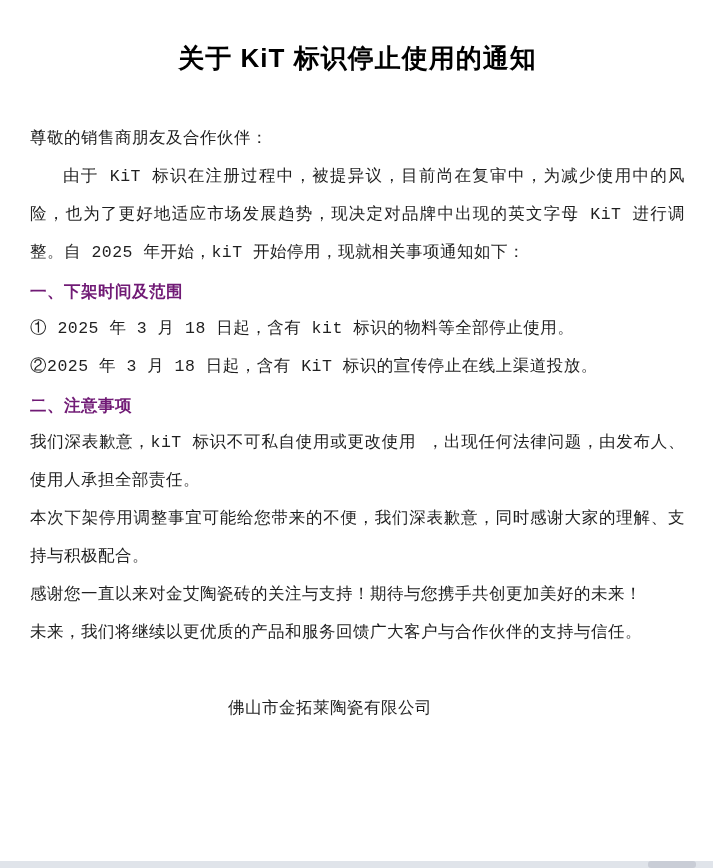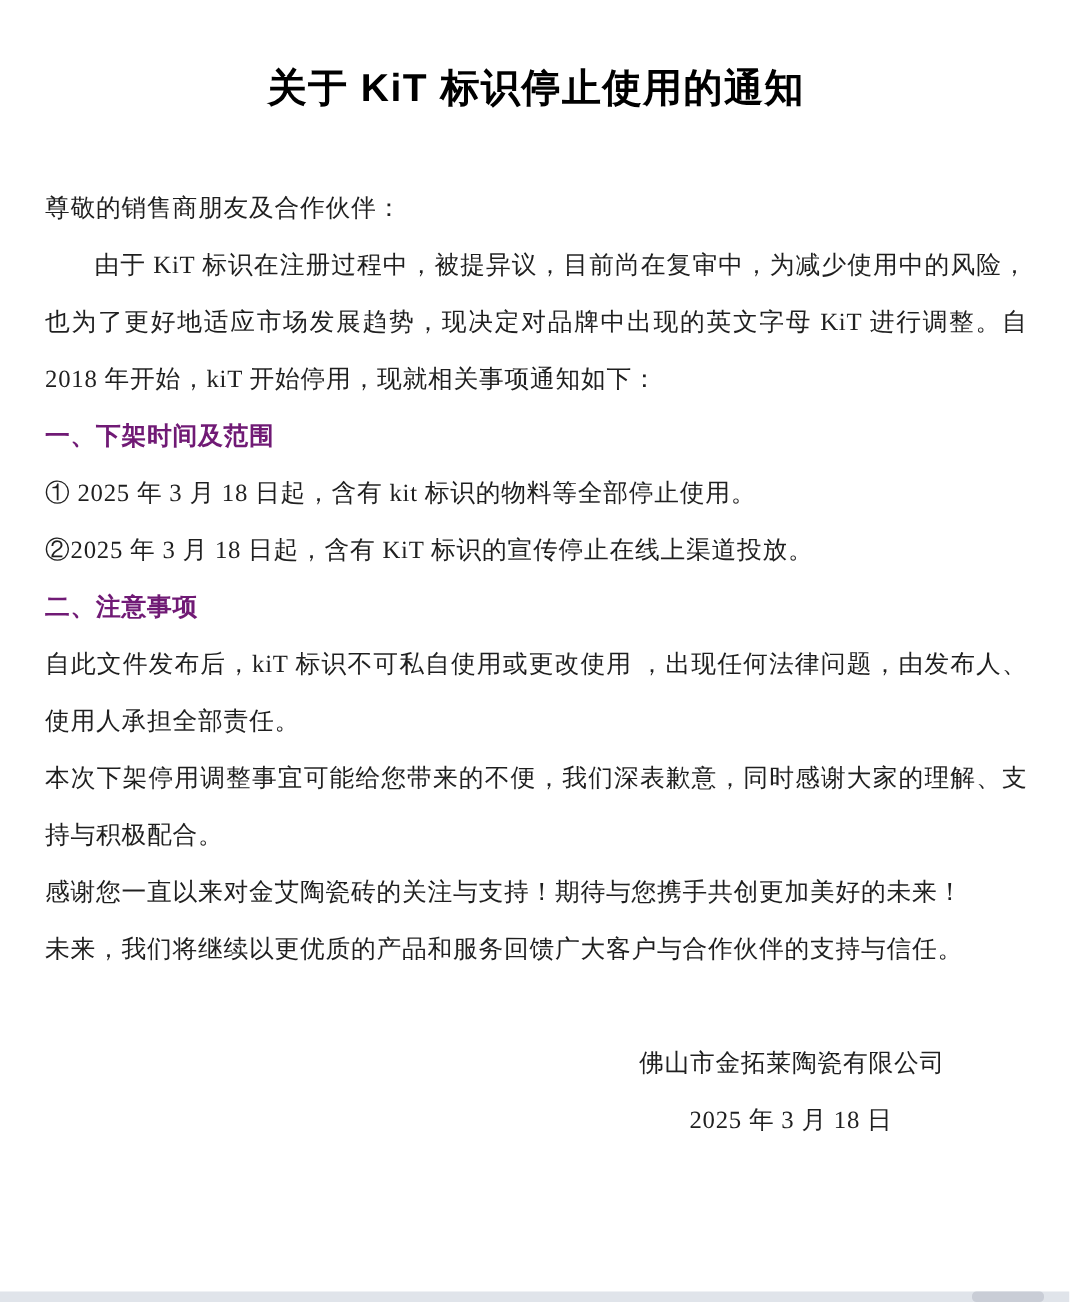--- a/index.html
+++ b/index.html
@@ -29,20 +29,21 @@
     line-height: 40px;
     color: #000000;
     letter-spacing: 1px;
   }
   .body-text {
     font-size: 16.5px;
     line-height: 38px;
     margin: 0;
     text-align: justify;
     letter-spacing: 0.5px;
+    font-family: Liberation Mono, monospace;
   }
   .greeting {
     margin-top: 42px;
   }
   .indent-first {
     text-indent: 2em;
   }
   .section-heading {
     margin: 0;
     font-family: "Liberation Sans", "DejaVu Sans", sans-serif;
@@ -53,21 +54,21 @@
     letter-spacing: 0.5px;
     text-align: left;
   }
   .list-line {
     text-align: left;
   }
   .signature {
     margin-top: 38px;
   }
   .signature .company {
-    text-align: right;
+    text-align: center;
     padding-right: 55px;
   }
   .signature .sign-date {
     text-align: right;
     padding-right: 90px;
   }
   .hscrollbar {
     position: absolute;
     left: 0;
     bottom: 0;
@@ -87,40 +88,39 @@
 </style>
 </head>
 <body>
 
 <div class="page">
 
   <h1 class="doc-title">关于 KiT 标识停止使用的通知</h1>
 
   <p class="body-text greeting">尊敬的销售商朋友及合作伙伴：</p>
 
-  <p class="body-text indent-first">由于 KiT 标识在注册过程中，被提异议，目前尚在复审中，为减少使用中的风险，也为了更好地适应市场发展趋势，现决定对品牌中出现的英文字母 KiT 进行调整。自 2018 年开始，kiT 开始停用，现就相关事项通知如下：</p>
+  <p class="body-text indent-first">由于 KiT 标识在注册过程中，被提异议，目前尚在复审中，为减少使用中的风险，也为了更好地适应市场发展趋势，现决定对品牌中出现的英文字母 KiT 进行调整。自 2025 年开始，kiT 开始停用，现就相关事项通知如下：</p>
 
   <h2 class="section-heading">一、下架时间及范围</h2>
 
   <p class="body-text list-line">① 2025 年 3 月 18 日起，含有 kit 标识的物料等全部停止使用。</p>
 
   <p class="body-text list-line">②2025 年 3 月 18 日起，含有 KiT 标识的宣传停止在线上渠道投放。</p>
 
   <h2 class="section-heading">二、注意事项</h2>
 
-  <p class="body-text">自此文件发布后，kiT 标识不可私自使用或更改使用 ，出现任何法律问题，由发布人、使用人承担全部责任。</p>
+  <p class="body-text">我们深表歉意，kiT 标识不可私自使用或更改使用 ，出现任何法律问题，由发布人、使用人承担全部责任。</p>
 
   <p class="body-text">本次下架停用调整事宜可能给您带来的不便，我们深表歉意，同时感谢大家的理解、支持与积极配合。</p>
 
   <p class="body-text">感谢您一直以来对金艾陶瓷砖的关注与支持！期待与您携手共创更加美好的未来！</p>
 
   <p class="body-text">未来，我们将继续以更优质的产品和服务回馈广大客户与合作伙伴的支持与信任。</p>
 
   <div class="signature">
     <p class="body-text company">佛山市金拓莱陶瓷有限公司</p>
-    <p class="body-text sign-date">2025 年 3 月 18 日</p>
   </div>
 
 </div>
 
 <div class="hscrollbar">
   <div class="thumb"></div>
 </div>
 
 </body></html>

